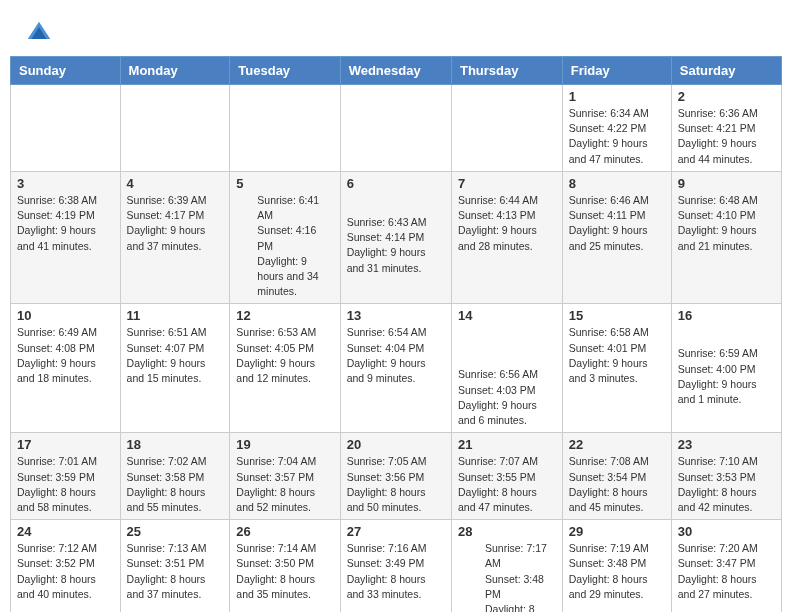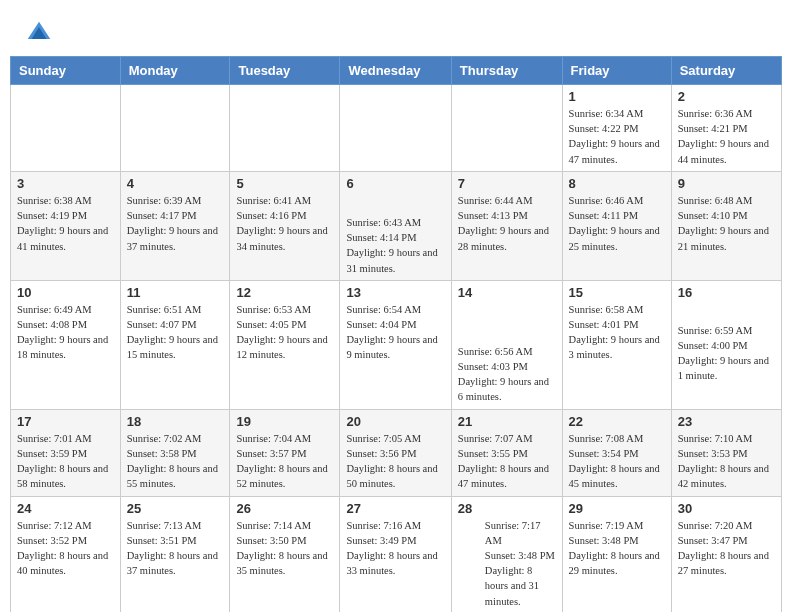--- a/index.html
+++ b/index.html
@@ -82,21 +82,20 @@
     .day-num {
       font-size: 13px;
       font-weight: bold;
       display: block;
       margin-bottom: 2px;
     }
     .day-info {
       font-size: 10.5px;
       line-height: 1.45;
       color: #333;
-      font-family: Liberation Serif, serif;
     }
     .empty-cell {
       background: #fff !important;
     }
     .calendar tbody tr:nth-child(even) td.empty-cell {
       background: #f5f5f5 !important;
     }
     .wrapper {
       padding: 0 10px 10px 10px;
     }
@@ -162,21 +161,21 @@
 Daylight: 9 hours and 41 minutes.</div>
           </td>
           <td>
             <span class="day-num">4</span>
             <div class="day-info" style="white-space: pre-line;">Sunrise: 6:39 AM
 Sunset: 4:17 PM
 Daylight: 9 hours and 37 minutes.</div>
           </td>
           <td>
             <span class="day-num">5</span>
-            <div class="day-info" style="white-space: pre-line;">Sunrise: 6:41 AM
+            <div class="day-info" style="white-space: pre-line; margin-left: 21px;">Sunrise: 6:41 AM
 Sunset: 4:16 PM
 Daylight: 9 hours and 34 minutes.</div>
           </td>
           <td>
             <span class="day-num">6</span>
             <div class="day-info" style="white-space: pre-line; margin-top: 24px;">Sunrise: 6:43 AM
 Sunset: 4:14 PM
 Daylight: 9 hours and 31 minutes.</div>
           </td>
           <td>

